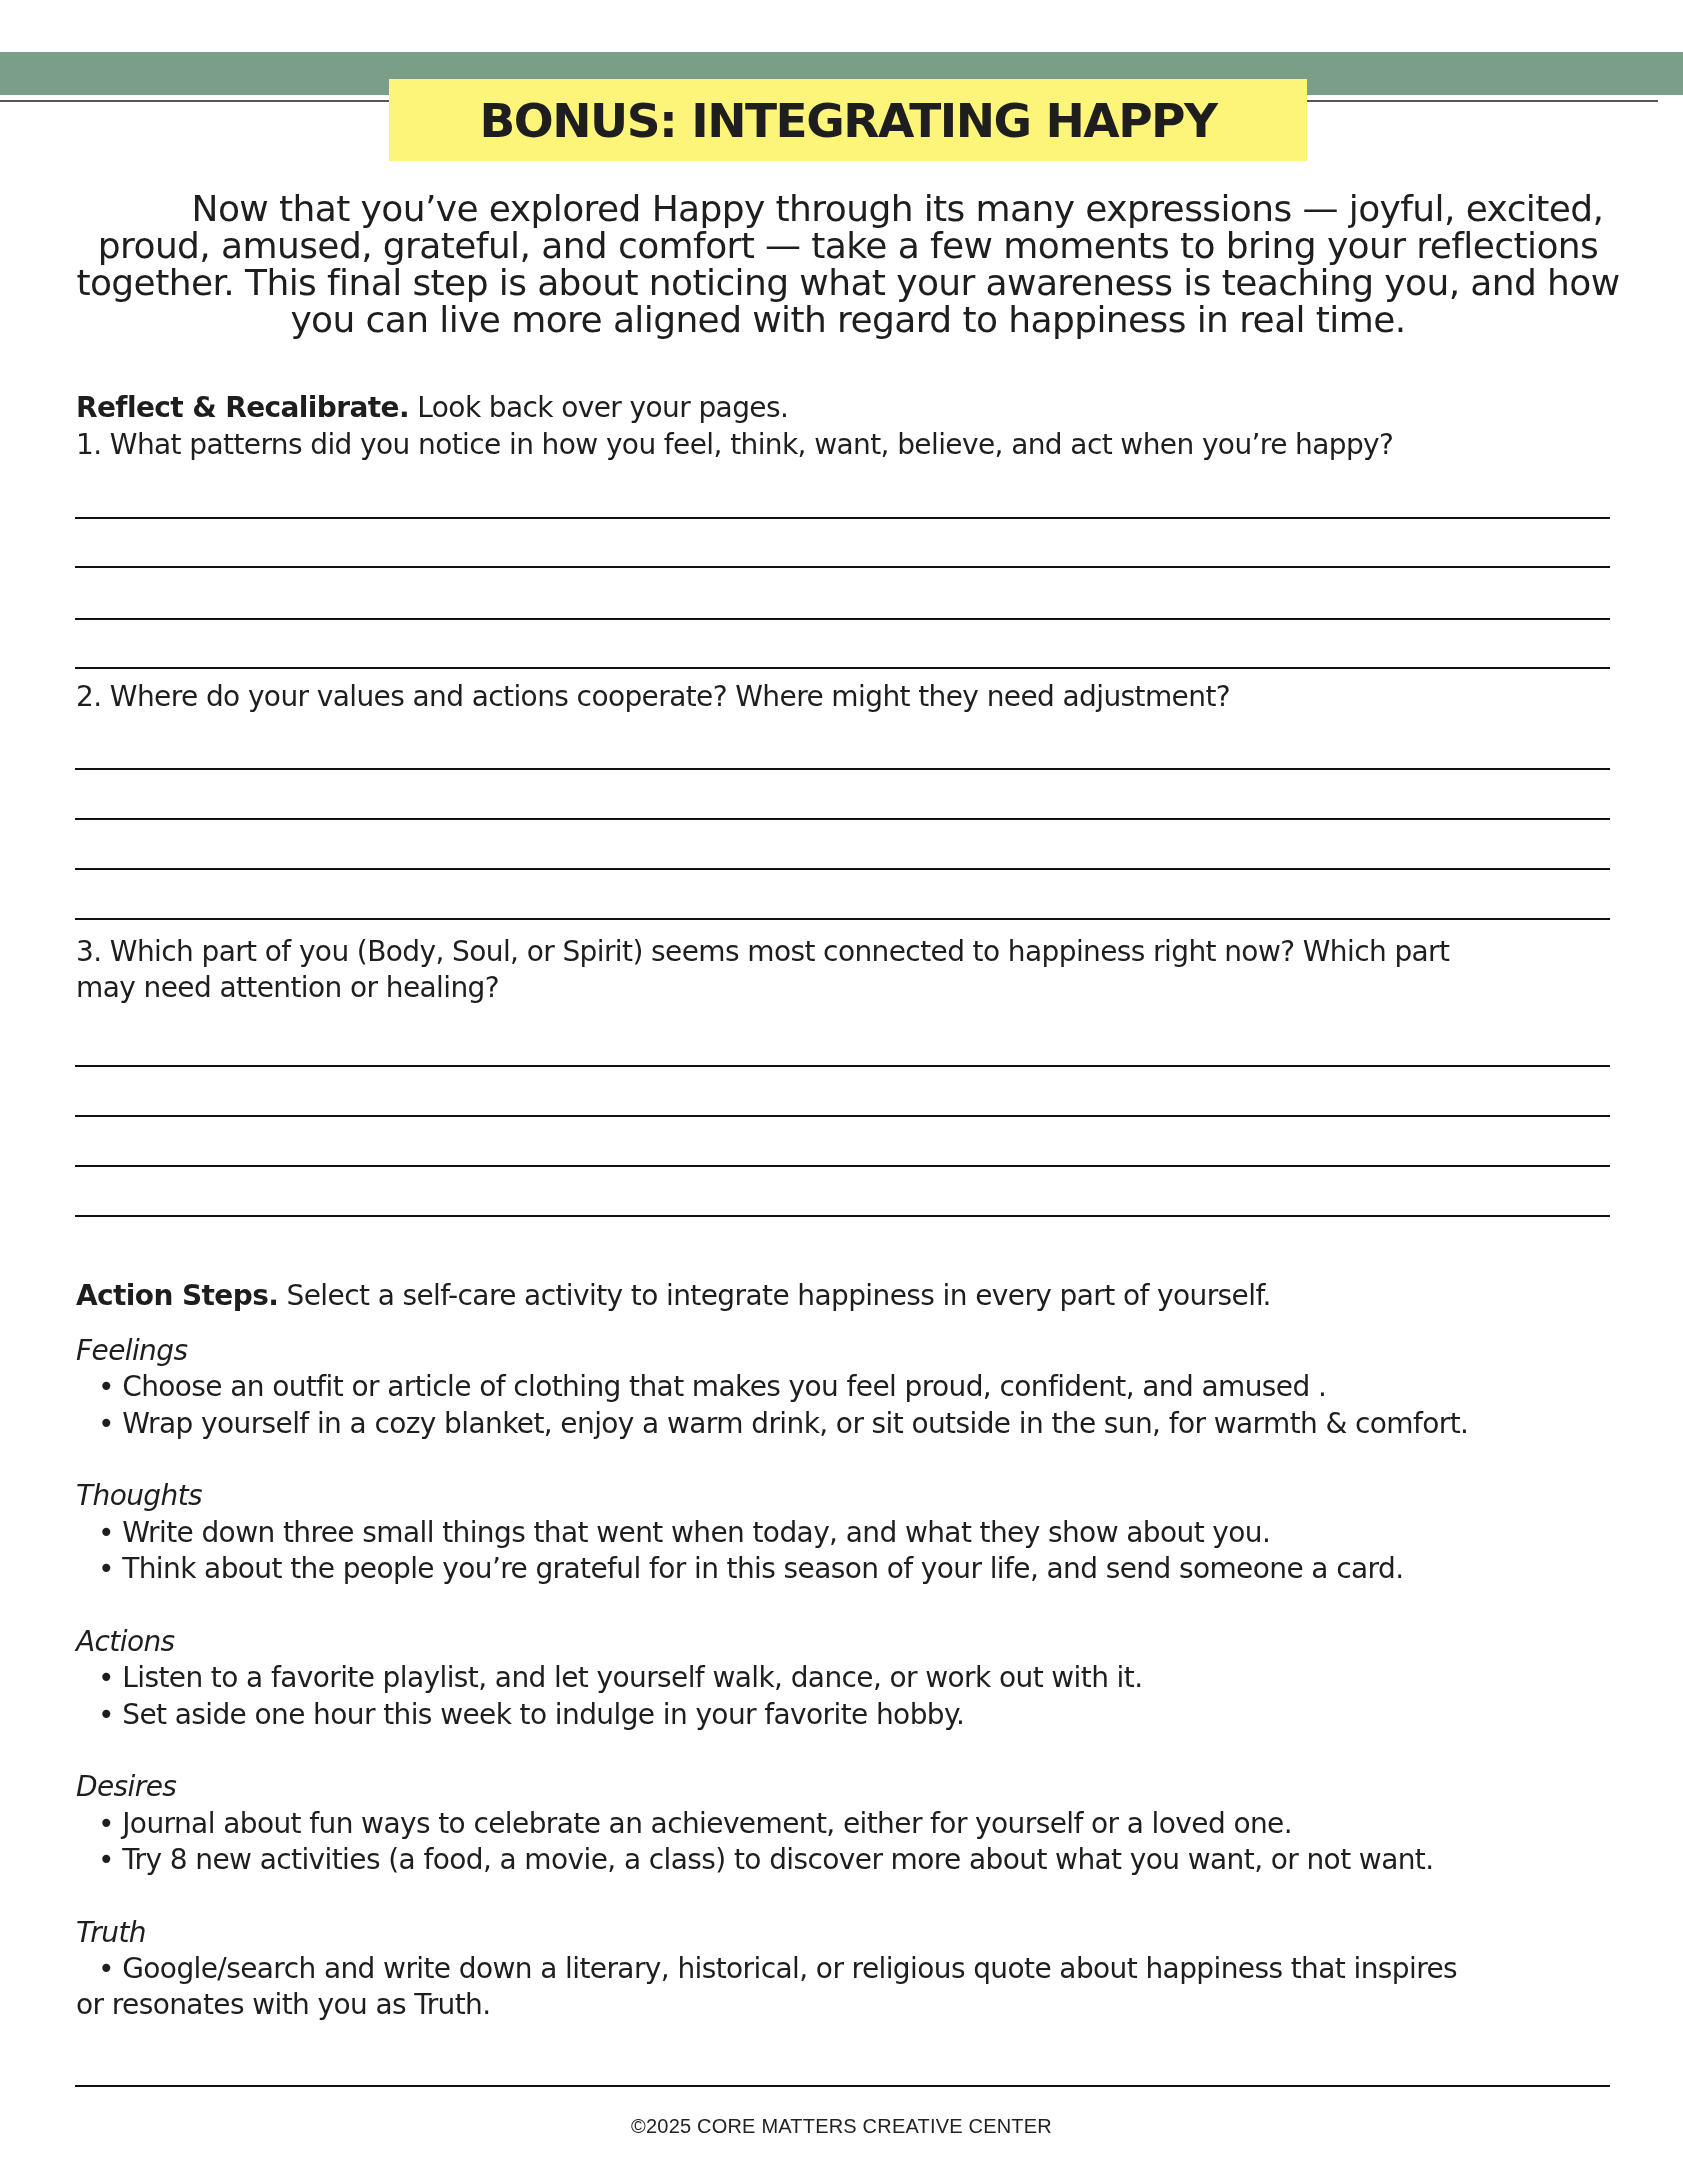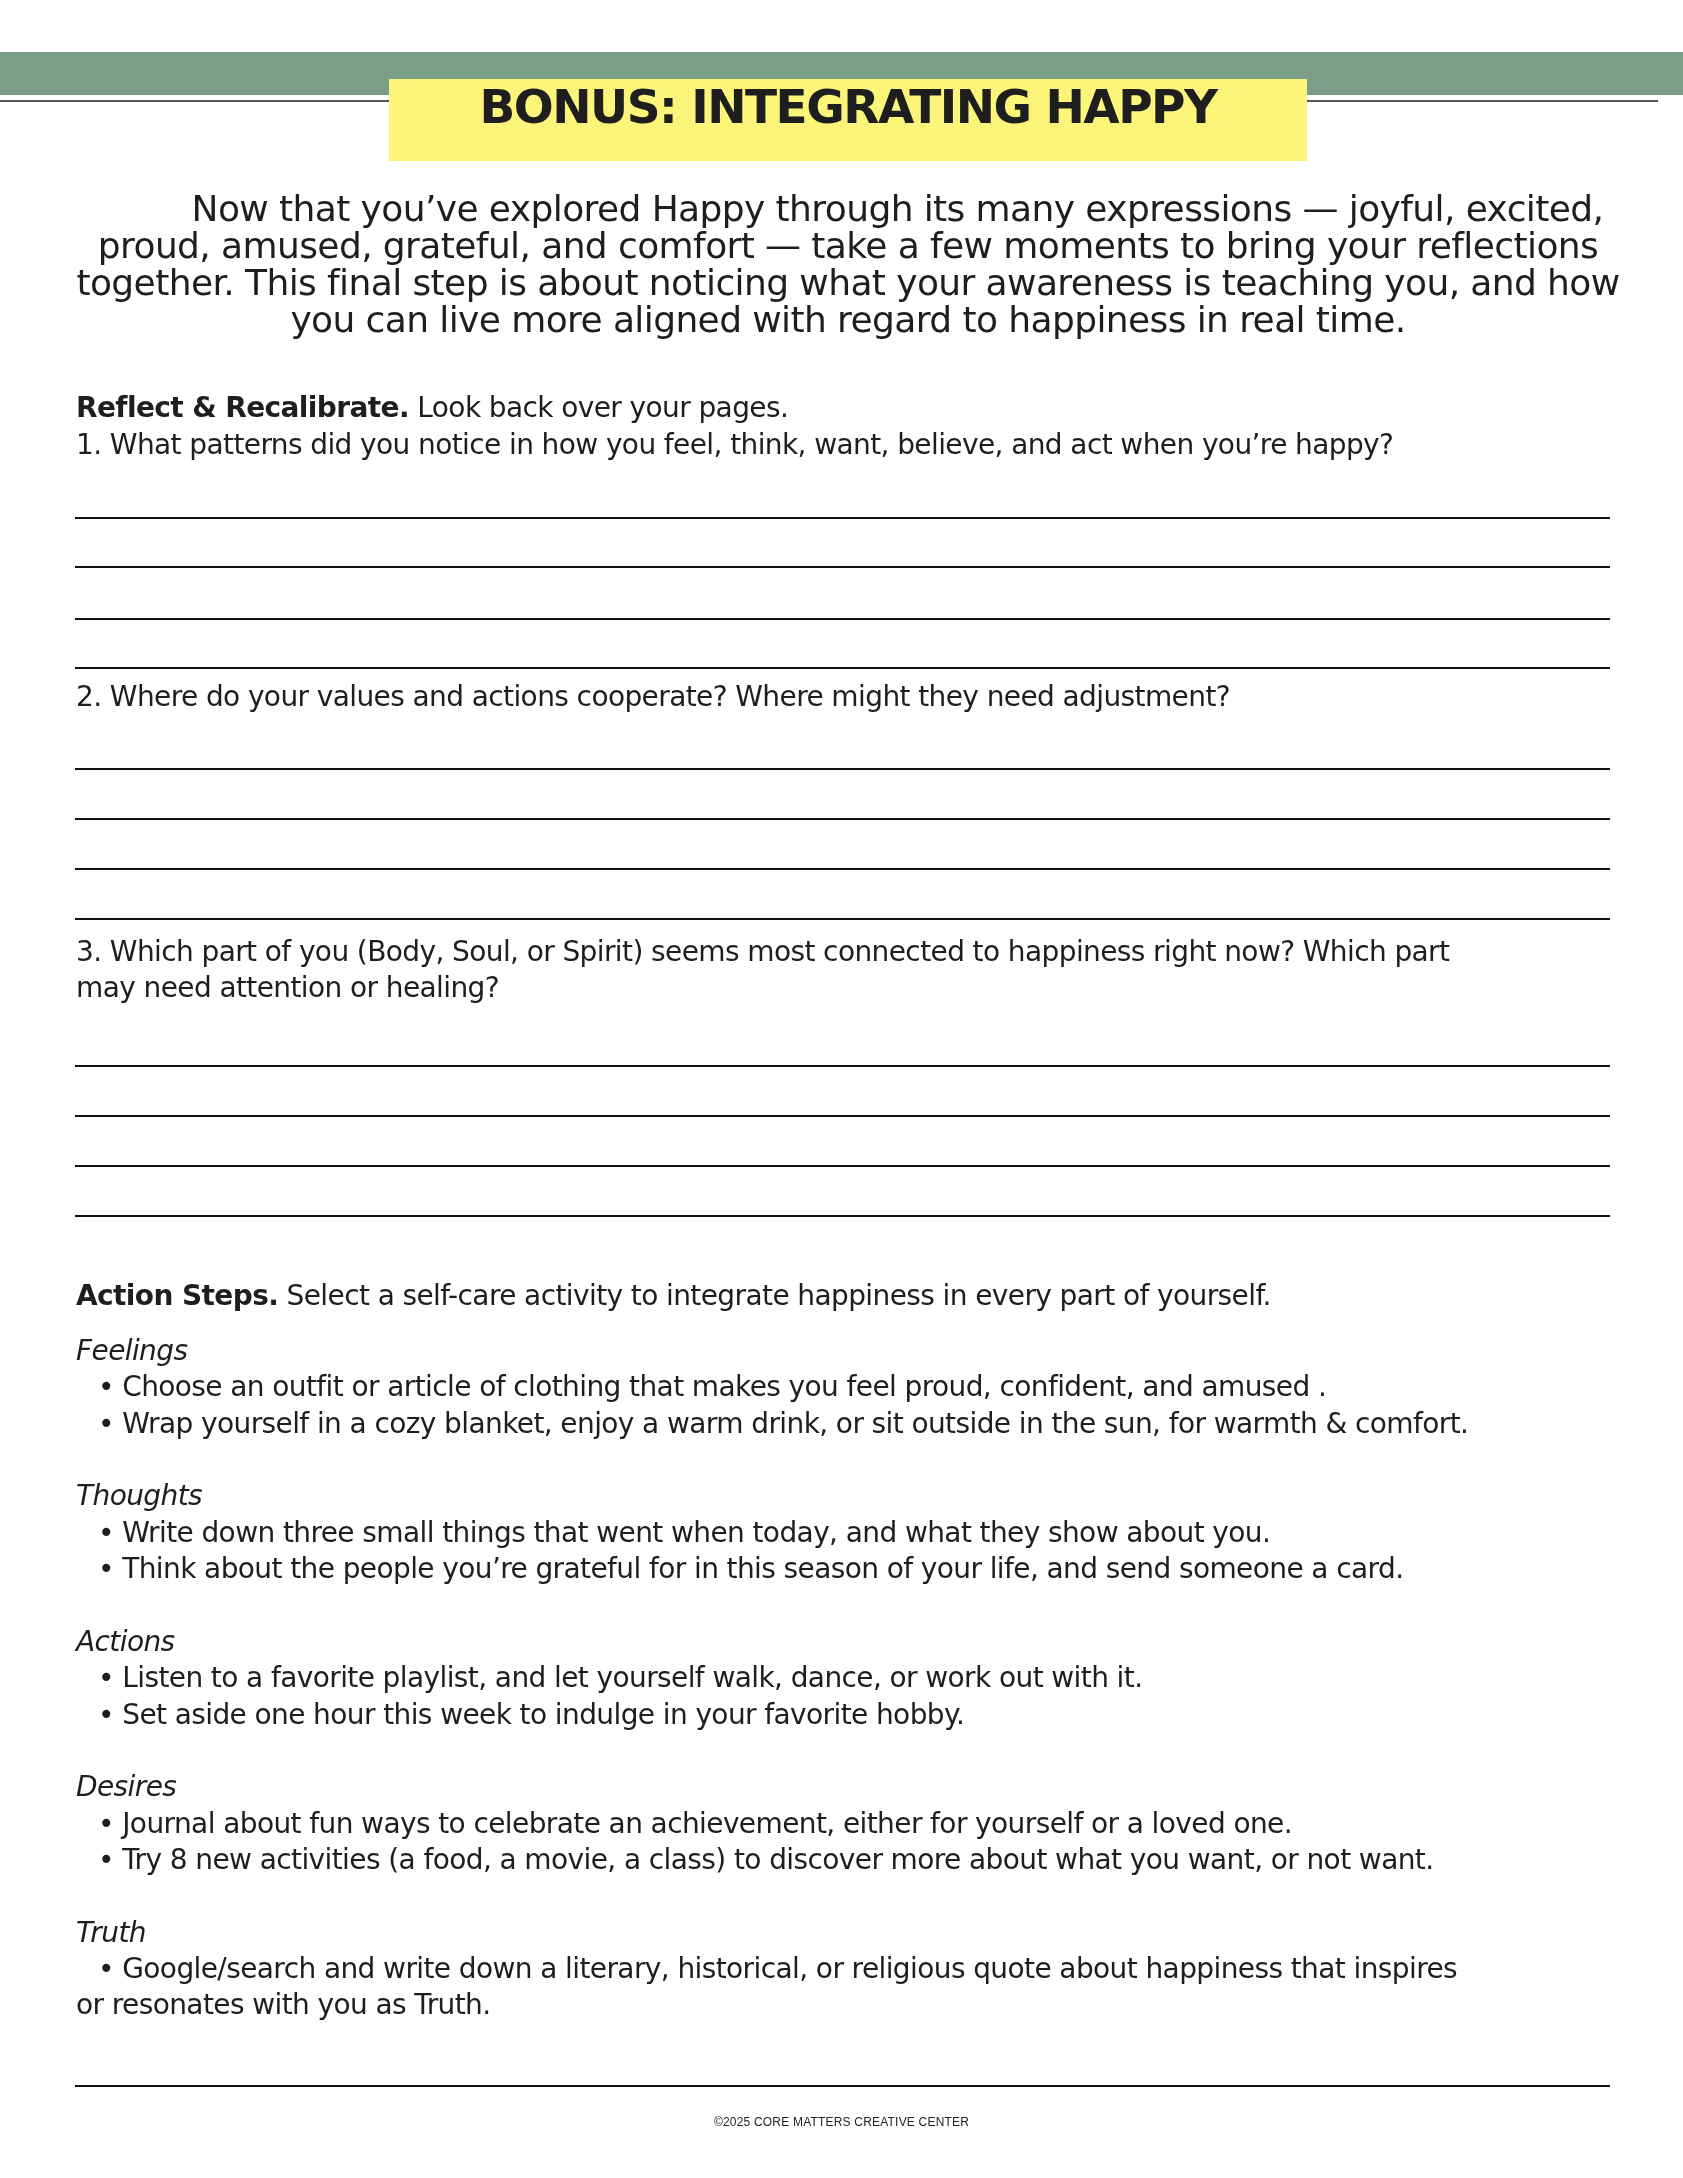--- a/index.html
+++ b/index.html
@@ -1,34 +1,34 @@
 <!DOCTYPE html>
 <html><head>
 <meta charset="utf-8">
 <style>
   html, body { margin:0; padding:0; background:#ffffff; }
   body { width:1683px; height:2178px; position:relative; overflow:hidden;
          font-family:"DejaVu Sans", sans-serif; color:#1e1e1e; }
   .band { position:absolute; left:0; top:52px; width:1683px; height:43px; background:#7a9e88; }
   .thin-rule { position:absolute; left:0; top:100px; width:1658px; height:2px; background:#555555; }
   .title-box { position:absolute; left:389px; top:79px; width:918px; height:82px; background:#fdf57a;
-               display:flex; justify-content:center; }
+               display:flex; align-items:center; justify-content:center; }
   .title { font-family:"DejaVu Sans", sans-serif; font-weight:bold; font-size:47px; letter-spacing:-1.5px;
            color:#1e1e1e; white-space:nowrap; }
   .t { position:absolute; left:76px; font-size:28px; line-height:37px; white-space:nowrap;
        letter-spacing:-0.6px; color:#1e1e1e; }
   .para { position:absolute; left:76px; top:190px; width:1544px; font-size:36px; line-height:37px;
           text-indent:99px; letter-spacing:-0.6px; white-space:normal;text-align:center; }
   b.lead { font-weight:bold; }
   .cat { font-style:italic; }
   .bullet { padding-left:22px; }
   .wline { position:absolute; left:75px; width:1535px; height:2px; background:#111; }
   .footer-rule { position:absolute; left:75px; top:2085px; width:1535px; height:2px; background:#111; }
   .footer { position:absolute; left:0; width:1683px; top:2115px; text-align:center;
-            font-family:"Liberation Sans", sans-serif; font-size:12px; color:#222; letter-spacing:0.2px; }
+            font-family:"Liberation Sans", sans-serif; font-size:20px; color:#222; letter-spacing:0.2px; }
 </style>
 </head>
 <body>
 
 <div class="band"></div>
 <div class="thin-rule"></div>
 <div class="title-box">
   <span class="title">BONUS: INTEGRATING HAPPY</span>
 </div>
 

